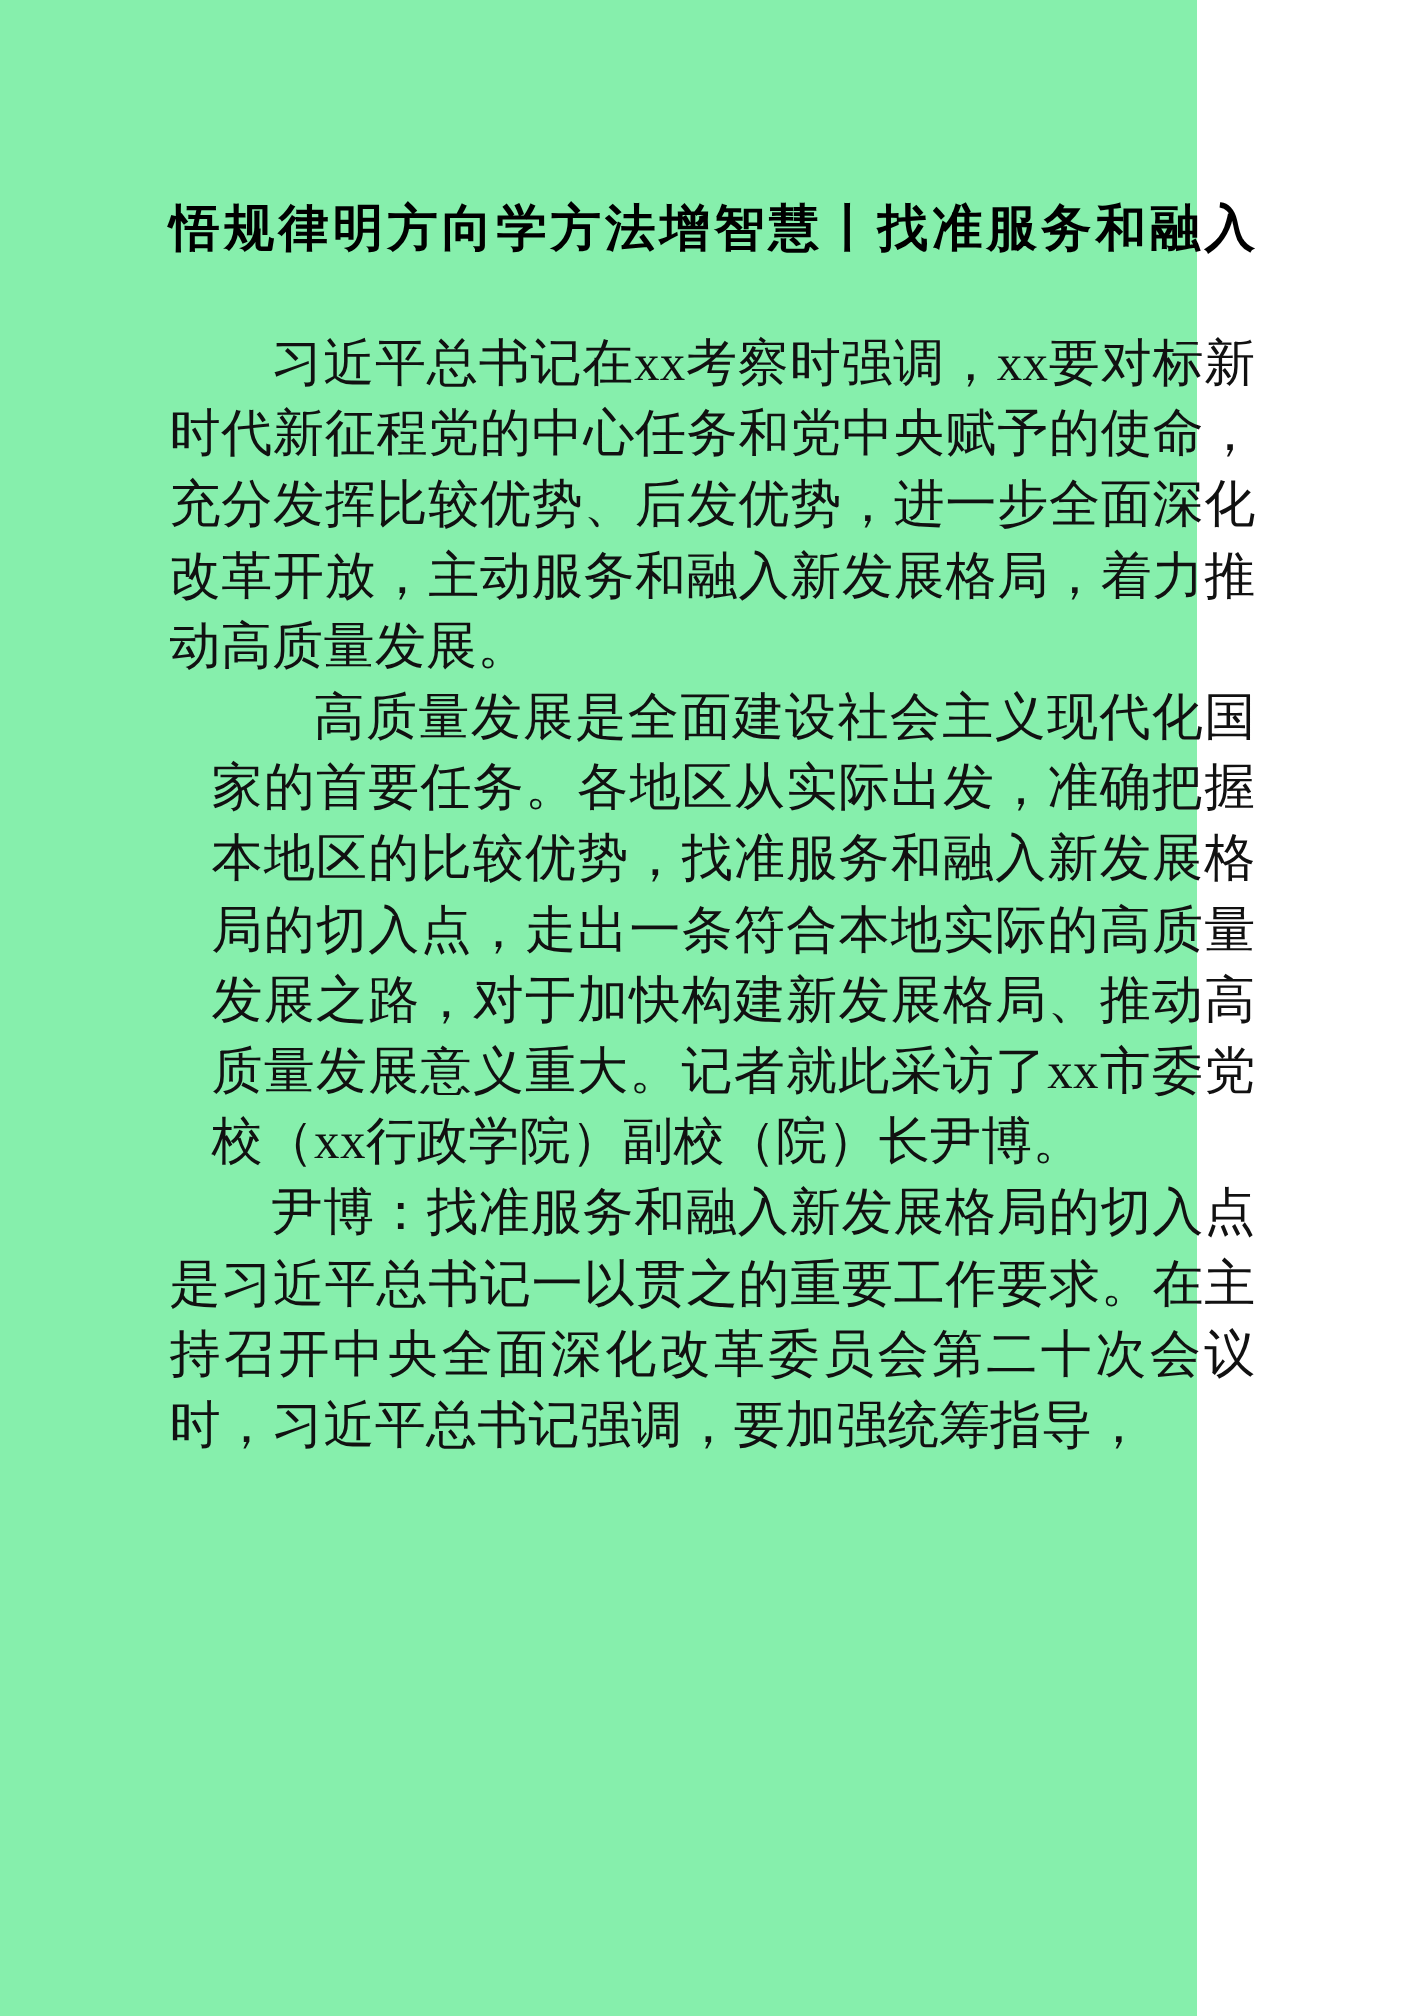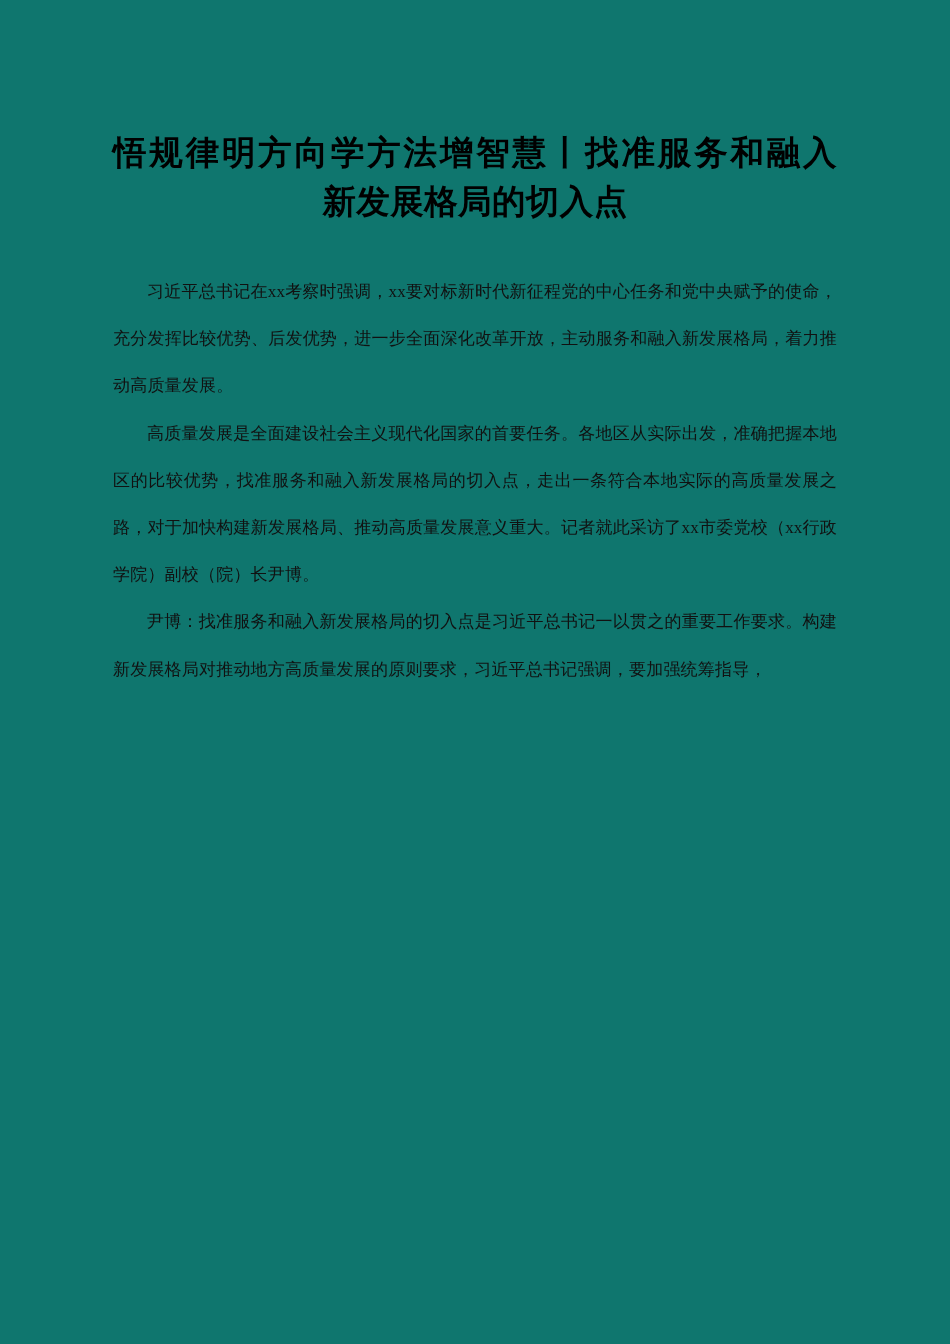--- a/index.html
+++ b/index.html
@@ -12,25 +12,25 @@
     width: 950px;
     height: 1344px;
     overflow: hidden;
     font-family: "Liberation Serif", "DejaVu Serif", serif;
     color: #000000;
     -webkit-font-smoothing: antialiased;
   }
 
   .page {
     position: relative;
-    width: 950px;
+    width: 798px;
     height: 1344px;
     box-sizing: border-box;
     padding: 0;
-    background: #0f766e;
+    background: #86efac;
   }
 
   .content {
     position: absolute;
     left: 113px;
     top: 0;
     width: 724px;
   }
 
   
@@ -60,54 +60,53 @@
 
   
   .body-block {
     margin-top: 42px;
   }
 
   p.para {
     margin: 0;
     padding: 0;
     font-family: "Liberation Serif", "DejaVu Serif", serif;
-    font-size: 17px;
+    font-size: 34px;
     line-height: 47.2px;
     text-align: justify;
     text-align-last: left;
     text-justify: inter-character;
     text-indent: 2em;
     letter-spacing: 0.2px;
     color: #111111;
     word-break: break-all;
     overflow-wrap: anywhere;
   }
 
   p.para + p.para {
     margin-top: 0;
   }
 
   
   p.para.p1 { margin-top: 0px; }
-  p.para.p2 { margin-top: 0px; }
+  p.para.p2 { margin-top: 0px; margin-left: 28px; }
   p.para.p3 { margin-top: 0px; }
   p.para.p4 { margin-top: 0px; }
   p.para.p5 { margin-top: 0px; }
 </style>
 </head>
 <body>
 
 <div class="page">
   <div class="content">
 
     <h1 class="doc-title">
       <span class="t-line line1">悟规律明方向学方法增智慧丨找准服务和融入</span>
-      <span class="t-line line2">新发展格局的切入点</span>
     </h1>
 
     <div class="body-block">
       <p class="para p1">习近平总书记在xx考察时强调，xx要对标新时代新征程党的中心任务和党中央赋予的使命，充分发挥比较优势、后发优势，进一步全面深化改革开放，主动服务和融入新发展格局，着力推动高质量发展。</p>
       <p class="para p2">高质量发展是全面建设社会主义现代化国家的首要任务。各地区从实际出发，准确把握本地区的比较优势，找准服务和融入新发展格局的切入点，走出一条符合本地实际的高质量发展之路，对于加快构建新发展格局、推动高质量发展意义重大。记者就此采访了xx市委党校（xx行政学院）副校（院）长尹博。</p>
-      <p class="para p5">尹博：找准服务和融入新发展格局的切入点是习近平总书记一以贯之的重要工作要求。构建新发展格局对推动地方高质量发展的原则要求，习近平总书记强调，要加强统筹指导，</p>
+      <p class="para p5">尹博：找准服务和融入新发展格局的切入点是习近平总书记一以贯之的重要工作要求。在主持召开中央全面深化改革委员会第二十次会议时，习近平总书记强调，要加强统筹指导，</p>
     </div>
 
   </div>
 </div>
 
 </body></html>

